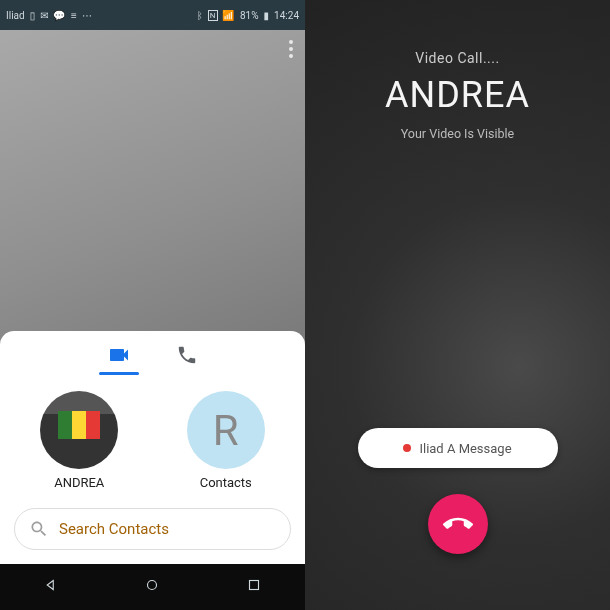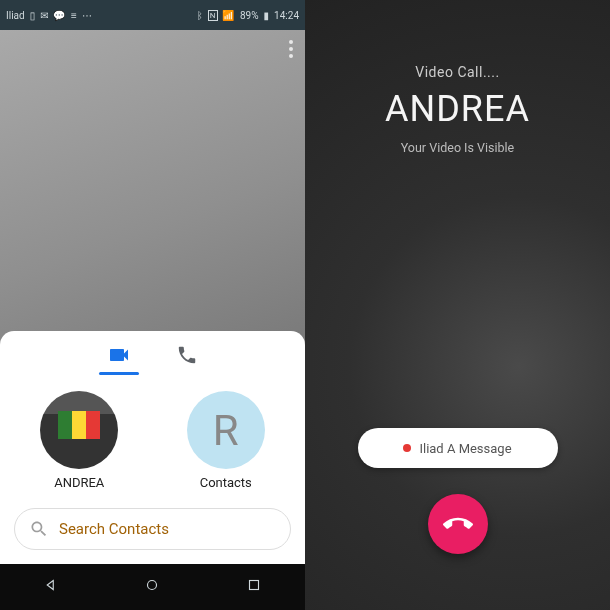--- a/index.html
+++ b/index.html
@@ -23,21 +23,21 @@
     .avatar { width: 78px; height: 78px; border-radius: 50%; display: flex; align-items: center; justify-content: center; font-size: 42px; color: #888; background: #bfe3f2; overflow: hidden; }
     .avatar.flag { background: linear-gradient(#555 0 30%, #333 30% 100%); position: relative; }
     .flag-inner { position: absolute; top: 20px; left: 18px; width: 42px; height: 28px; background: linear-gradient(90deg, #2e7d32 0 33%, #fdd835 33% 66%, #e53935 66% 100%); }
     .contact-name { font-size: 13px; color: #222; }
     .searchbox { margin: 10px 6px 6px; height: 42px; border: 1px solid #ddd; border-radius: 22px; display: flex; align-items: center; padding: 0 14px; gap: 10px; color: #a16207; font-size: 15px; background: #fff; }
     .navbar { height: 46px; background: #0c0c0c; display: flex; align-items: center; justify-content: space-around; }
     .nav-icon svg { width: 18px; height: 18px; }
 
     
     .right { background: radial-gradient(circle at 70% 60%, #4a4a4a, #2f2f2f 40%, #222 100%); display: flex; flex-direction: column; align-items: center; color: #ddd; }
-    .call-status { margin-top: 64px; font-size: 14px; letter-spacing: 0.5px; color: #ccc; }
+    .call-status { margin-top: 50px; font-size: 14px; letter-spacing: 0.5px; color: #ccc; }
     .caller { margin-top: 8px; font-size: 36px; font-weight: 400; letter-spacing: 1px; color: #f5f5f5; }
     .visible-text { margin-top: 10px; font-size: 12.5px; color: #bbb; }
     .spacer { flex: 1; }
     .leave-msg { background: #fff; color: #555; border-radius: 22px; height: 40px; width: 200px; display: flex; align-items: center; justify-content: center; gap: 8px; font-size: 13px; margin-bottom: 26px; box-shadow: 0 2px 6px rgba(0,0,0,.3); }
     .rec-dot { width: 8px; height: 8px; background: #e53935; border-radius: 50%; }
     .hangup { width: 60px; height: 60px; border-radius: 50%; background: #e91e63; display: flex; align-items: center; justify-content: center; margin-bottom: 56px; box-shadow: 0 4px 10px rgba(0,0,0,.4); }
   </style>
 </head>
 <body>
 
@@ -50,21 +50,21 @@
         <span>▯</span>
         <span>✉</span>
         <span>💬</span>
         <span>≡</span>
         <span>⋯</span>
       </div>
       <div class="sb-right">
         <span>ᛒ</span>
         <span style="border:1px solid #cfd8dc;font-size:8px;padding:0 1px;">N</span>
         <span>📶</span>
-        <span>89%</span>
+        <span>81%</span>
         <span>▮</span>
         <span>14:24</span>
       </div>
     </div>
 
     <div class="camera-area">
       <div class="more-dots">
         <span></span>
           <span></span>
           <span></span>

